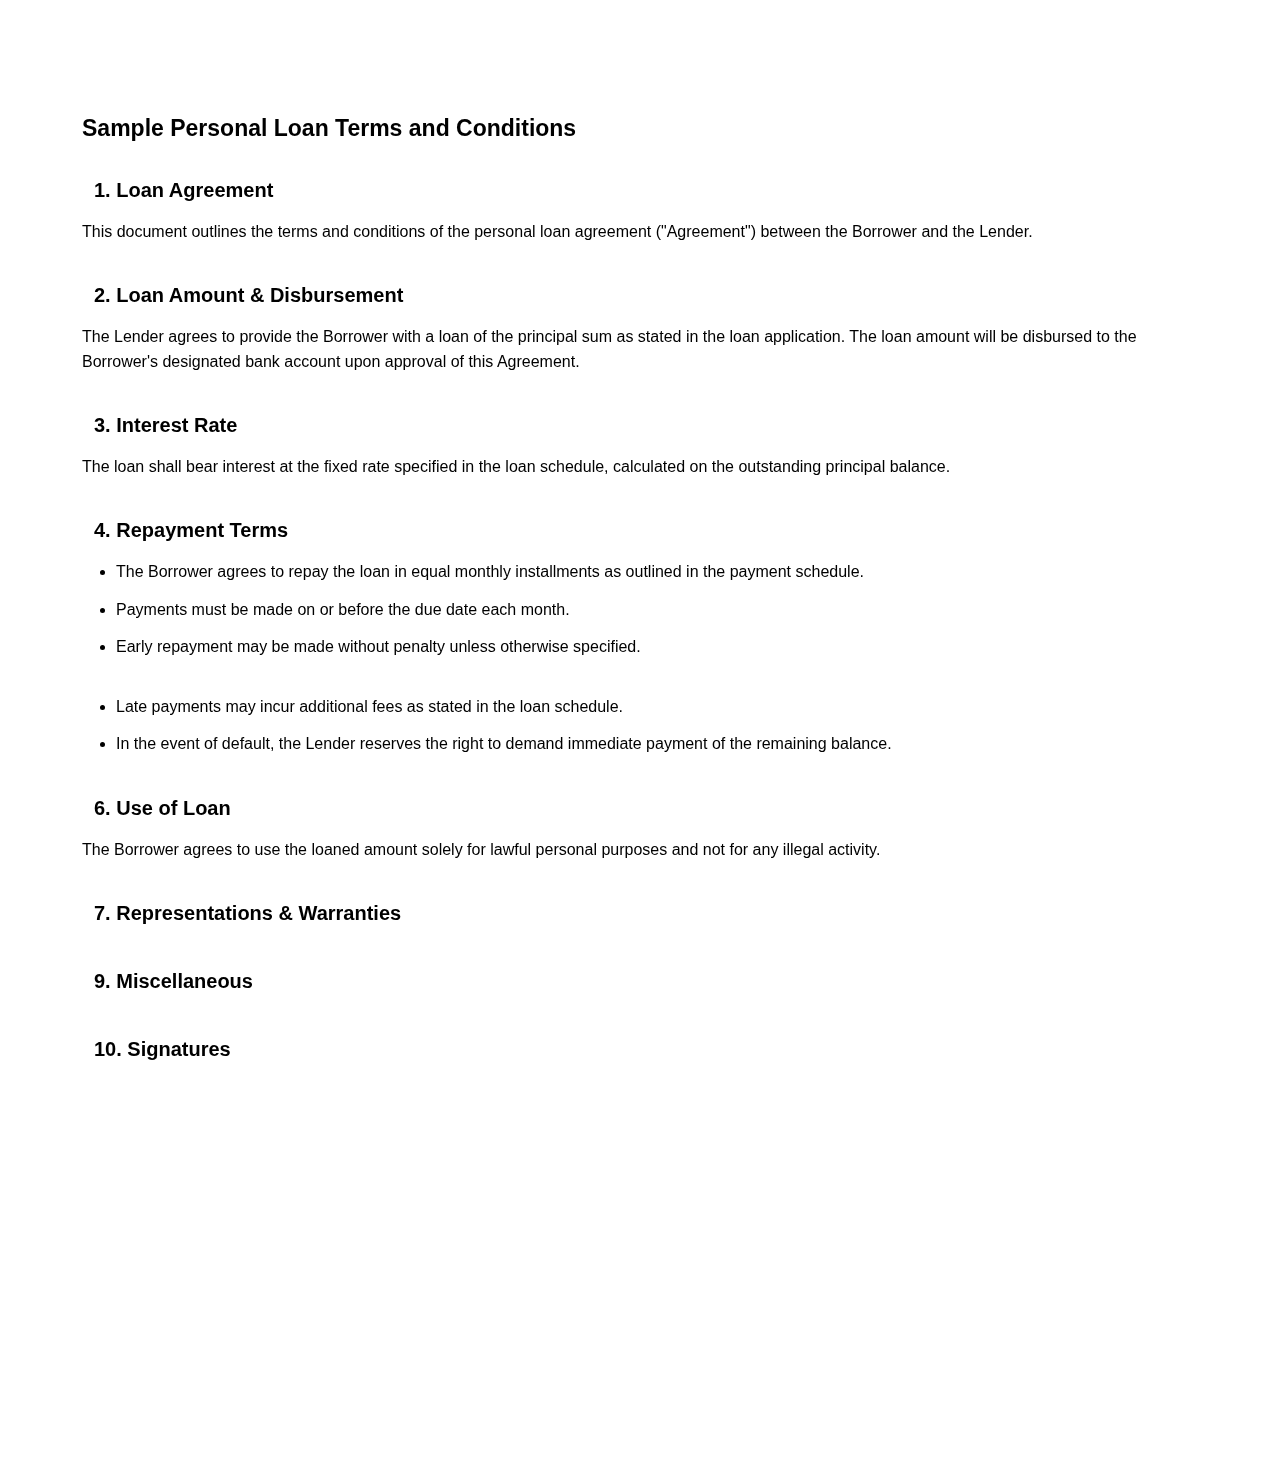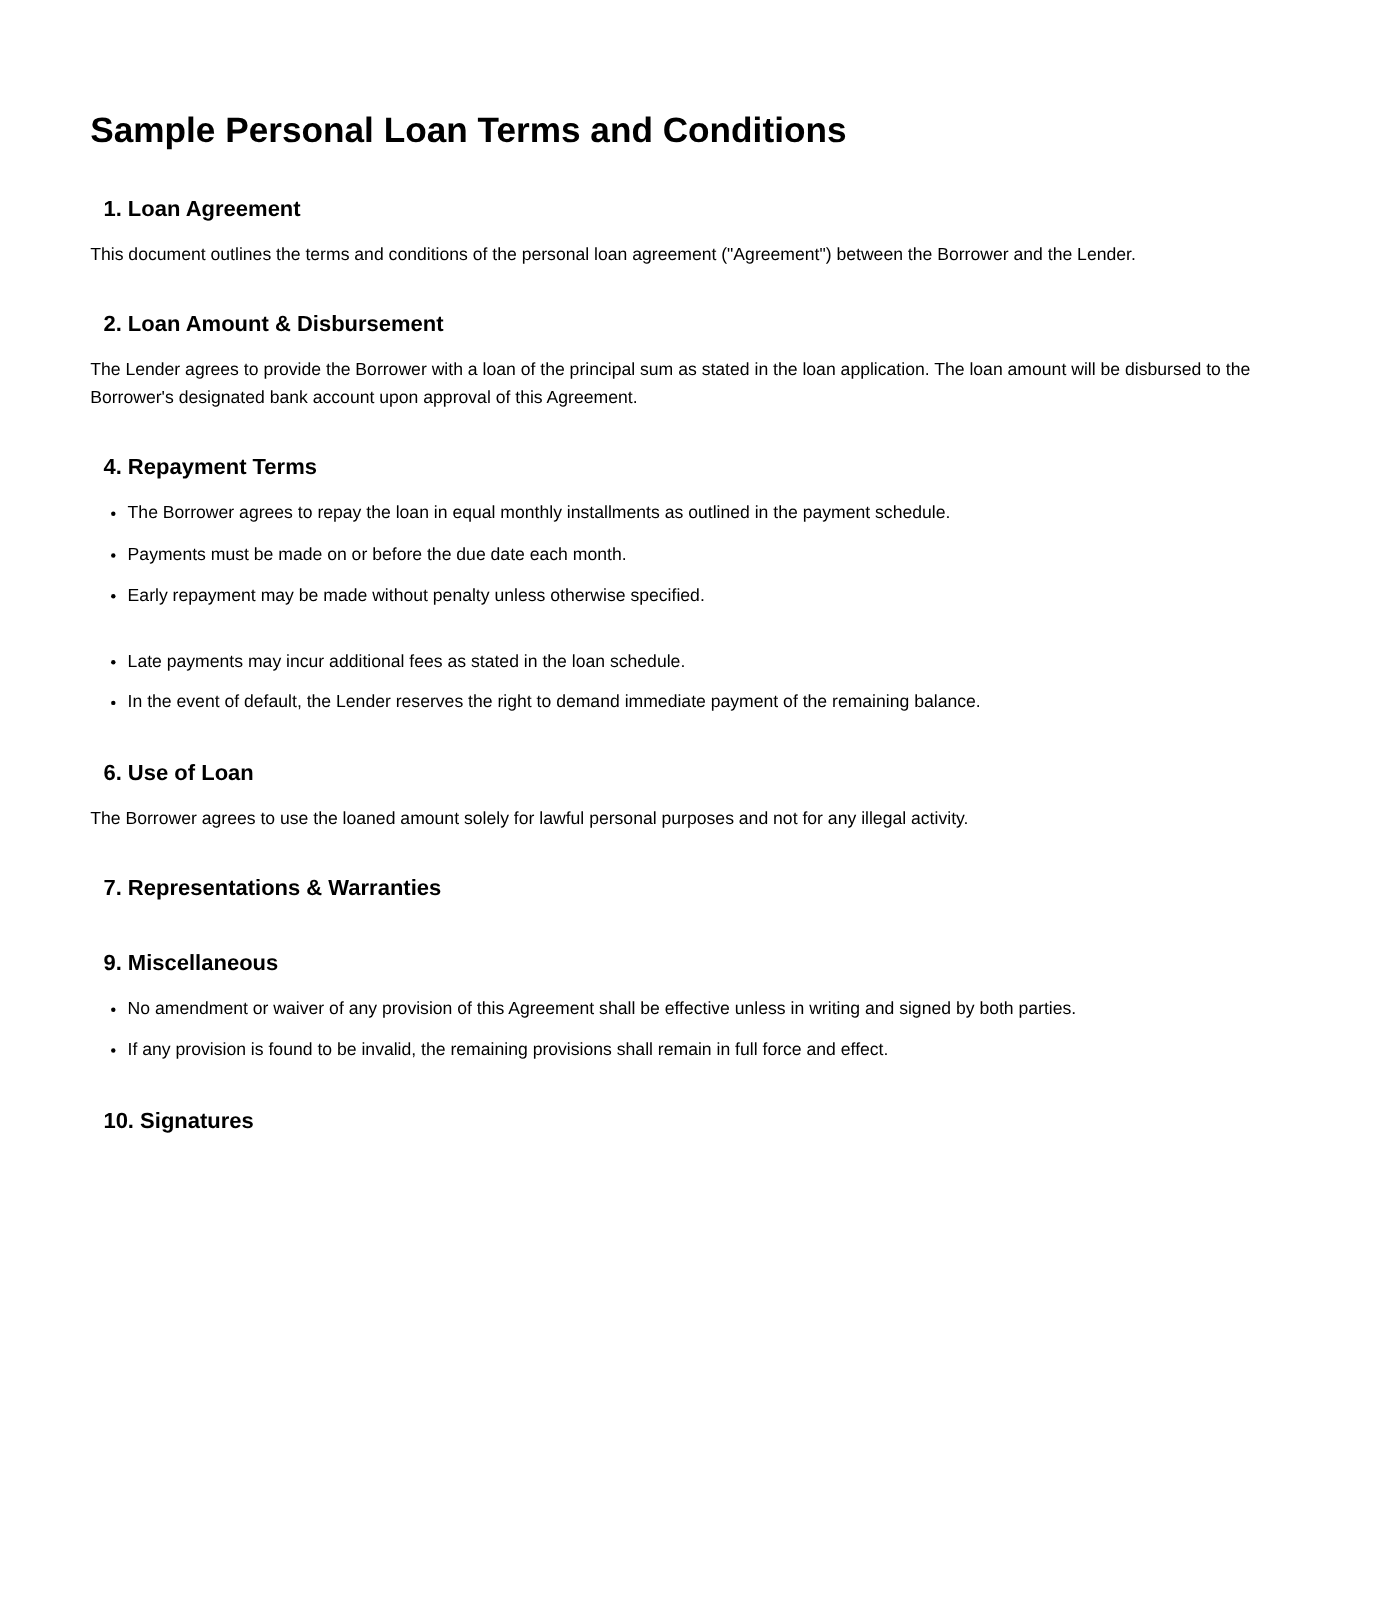--- a/index.html
+++ b/index.html
@@ -16,25 +16,25 @@
     }
     .doc {
       position: absolute;
       left: 82px;
       top: 0;
       width: 1100px;
       height: 1303px;
       overflow: hidden;
     }
     h1 {
-      font-size: 32px;
+      font-size: 23px;
       font-weight: bold;
       margin: 0;
       position: absolute;
-      top: 98px;
+      top: 108px;
       left: 0;
       line-height: 40px;
       white-space: nowrap;
     }
     .sections {
       position: absolute;
       top: 161px;
       left: 0;
       width: 1100px;
     }
@@ -73,20 +73,24 @@
     <div class="section">
       <h2>1. Loan Agreement</h2>
       <p>This document outlines the terms and conditions of the personal loan agreement ("Agreement") between the Borrower and the Lender.</p>
     </div>
 
     <div class="section">
       <h2>2. Loan Amount &amp; Disbursement</h2>
       <p>The Lender agrees to provide the Borrower with a loan of the principal sum as stated in the loan application. The loan amount will be disbursed to the Borrower's designated bank account upon approval of this Agreement.</p>
     </div>
 
+    <div class="section">
+      <h2>3. Interest Rate</h2>
+      <p>The loan shall bear interest at the fixed rate specified in the loan schedule, calculated on the outstanding principal balance.</p>
+    </div>
 
     <div class="section">
       <h2>4. Repayment Terms</h2>
       <ul>
         <li>The Borrower agrees to repay the loan in equal monthly installments as outlined in the payment schedule.</li>
         <li>Payments must be made on or before the due date each month.</li>
         <li>Early repayment may be made without penalty unless otherwise specified.</li>
       </ul>
     </div>
 
@@ -102,24 +106,20 @@
       <p>The Borrower agrees to use the loaned amount solely for lawful personal purposes and not for any illegal activity.</p>
     </div>
 
     <div class="section">
       <h2>7. Representations &amp; Warranties</h2>
     </div>
 
 
     <div class="section">
       <h2>9. Miscellaneous</h2>
-      <ul>
-        <li>No amendment or waiver of any provision of this Agreement shall be effective unless in writing and signed by both parties.</li>
-        <li>If any provision is found to be invalid, the remaining provisions shall remain in full force and effect.</li>
-      </ul>
     </div>
 
     <div class="section">
       <h2>10. Signatures</h2>
 
     </div>
 
   </div>
 </div>
 

